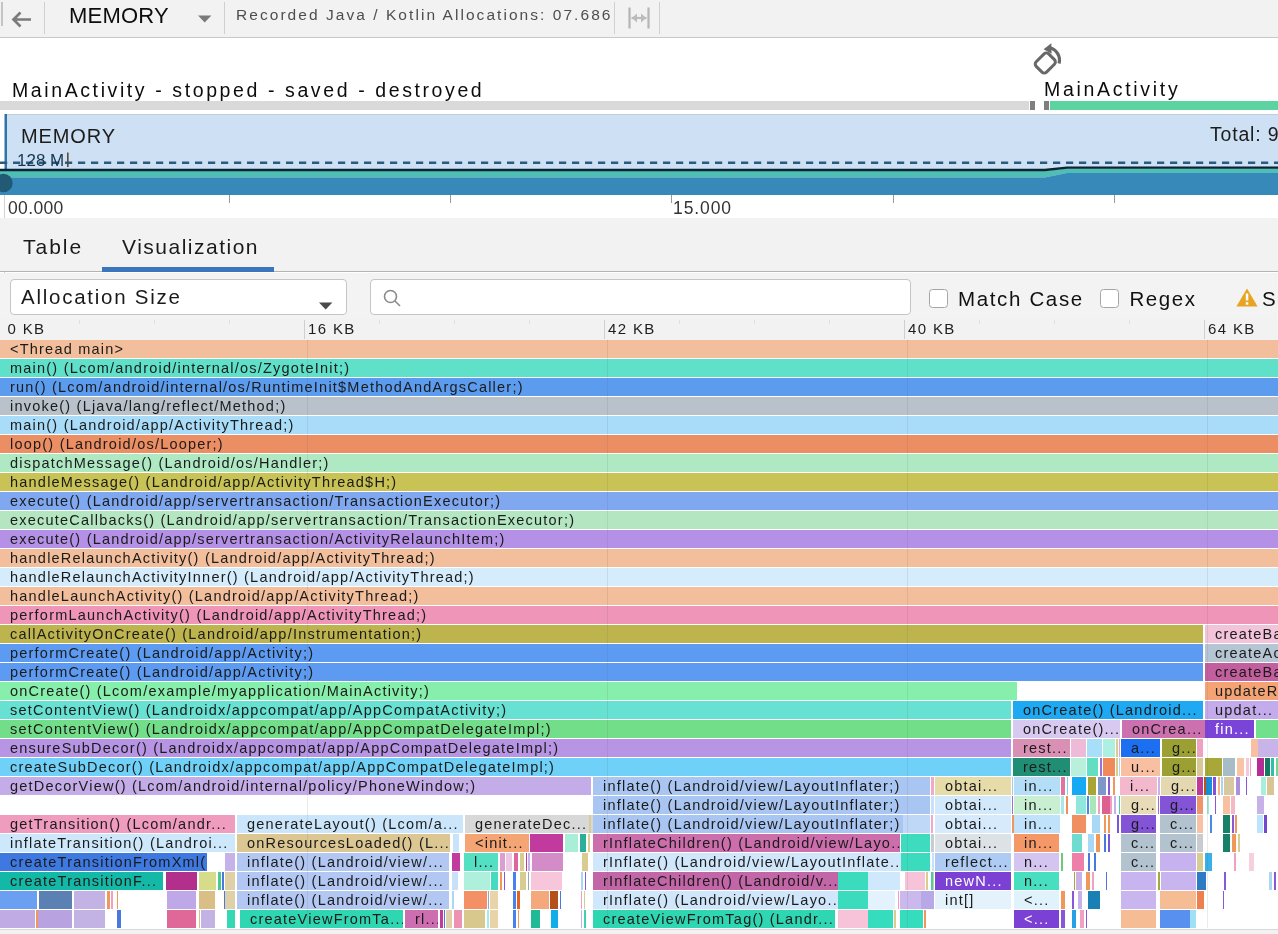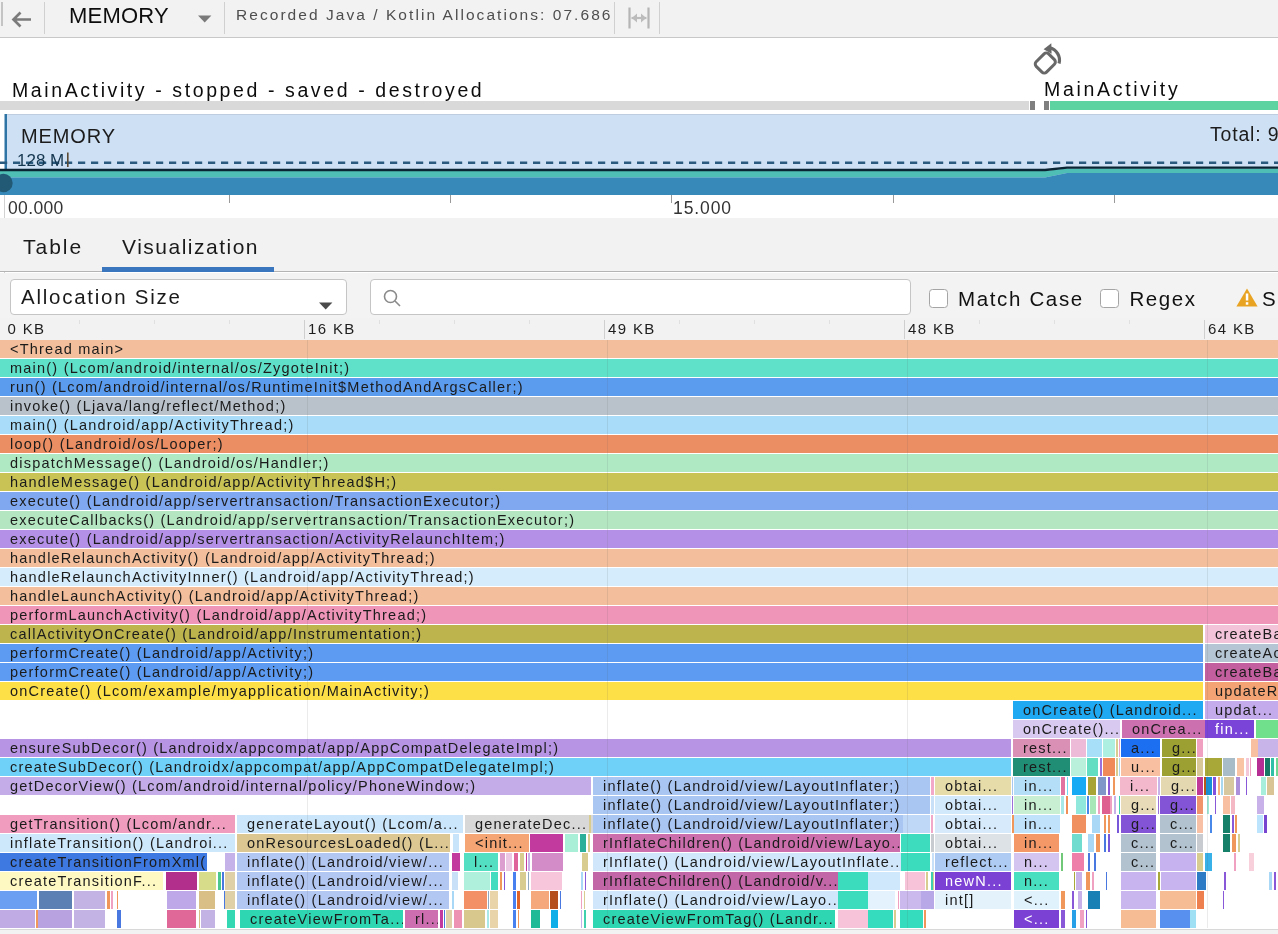--- a/index.html
+++ b/index.html
@@ -118,22 +118,22 @@
     <div class="mtick" style="left:454px"></div>
     <div class="mtick" style="left:529px"></div>
     <div class="mtick" style="left:679px"></div>
     <div class="mtick" style="left:754px"></div>
     <div class="mtick" style="left:829px"></div>
     <div class="mtick" style="left:979px"></div>
     <div class="mtick" style="left:1054px"></div>
     <div class="mtick" style="left:1129px"></div>
   <div class="abs" style="left:7.5px;top:2.9px;font-size:15px;line-height:15px;letter-spacing:1.35px;color:#1e1e1e">0 KB</div>
   <div class="abs" style="left:308px;top:2.9px;font-size:15px;line-height:15px;letter-spacing:1.35px;color:#1e1e1e">16 KB</div>
-  <div class="abs" style="left:608px;top:2.9px;font-size:15px;line-height:15px;letter-spacing:1.35px;color:#1e1e1e">49 KB</div>
-  <div class="abs" style="left:908px;top:2.9px;font-size:15px;line-height:15px;letter-spacing:1.35px;color:#1e1e1e">48 KB</div>
+  <div class="abs" style="left:608px;top:2.9px;font-size:15px;line-height:15px;letter-spacing:1.35px;color:#1e1e1e">42 KB</div>
+  <div class="abs" style="left:908px;top:2.9px;font-size:15px;line-height:15px;letter-spacing:1.35px;color:#1e1e1e">40 KB</div>
   <div class="abs" style="left:1208px;top:2.9px;font-size:15px;line-height:15px;letter-spacing:1.35px;color:#1e1e1e">64 KB</div>
 </div>
 
 <div class="fr" style="top:340px">
     <b style="left:0px;width:1278px;background:#F2BE9B">&lt;Thread main&gt;</b>
   </div>
 <div class="fr" style="top:359px">
     <b style="left:0px;width:1278px;background:#5FE0C8">main() (Lcom/android/internal/os/ZygoteInit;)</b>
   </div>
 <div class="fr" style="top:378px">
@@ -181,28 +181,30 @@
   </div>
 <div class="fr" style="top:644px">
     <b style="left:0px;width:1203px;background:#5D9BF2">performCreate() (Landroid/app/Activity;)</b>
     <b style="left:1205px;width:73px;background:#B6C5D3">createAc...</b>
   </div>
 <div class="fr" style="top:663px">
     <b style="left:0px;width:1203px;background:#5D9BF2">performCreate() (Landroid/app/Activity;)</b>
     <b style="left:1205px;width:73px;background:#C45F9F">createBa...</b>
   </div>
 <div class="fr" style="top:682px">
-    <b style="left:0px;width:1203px;background:#fde047">onCreate() (Lcom/example/myapplication/MainActivity;)</b>
+    <b style="left:0px;width:1017px;background:#86efac">onCreate() (Lcom/example/myapplication/MainActivity;)</b>
     <b style="left:1205px;width:73px;background:#F4A474">updateRe...</b>
   </div>
 <div class="fr" style="top:701px">
+    <b style="left:0px;width:1011px;background:#66E1D2">setContentView() (Landroidx/appcompat/app/AppCompatActivity;)</b>
     <b style="left:1013px;width:190px;background:#1FA9F2">onCreate() (Landroid...</b>
     <b style="left:1205px;width:73px;background:#C4ABEB">updat...</b>
   </div>
 <div class="fr" style="top:720px">
+    <b style="left:0px;width:1011px;background:#72DE8A">setContentView() (Landroidx/appcompat/app/AppCompatDelegateImpl;)</b>
     <b style="left:1013px;width:107px;background:#D8C9F0">onCreate()...</b>
     <b style="left:1122px;width:93px;background:#CC70B0">onCrea...</b>
     <b style="left:1205px;width:49px;background:#7B44D8;color:#fff">fin...</b>
     <i style="left:1256px;width:22px;background:#70E08C"></i>
   </div>
 <div class="fr" style="top:739px">
     <b style="left:0px;width:1011px;background:#B794E4">ensureSubDecor() (Landroidx/appcompat/app/AppCompatDelegateImpl;)</b>
     <b style="left:1013px;width:57px;background:#DA8FB4">rest...</b>
     <i style="left:1071px;width:15px;background:#EDBBD8"></i>
     <i style="left:1087px;width:15px;background:#A8DFF8"></i>
@@ -368,21 +370,21 @@
     <i style="left:1088px;width:2px;background:#4878E0"></i>
     <i style="left:1094px;width:2px;background:#4878E0"></i>
     <b style="left:1121px;width:35px;background:#B2C2CE">c...</b>
     <i style="left:1160px;width:36px;background:#C6B2EE"></i>
     <i style="left:1197px;width:6px;background:#D8CC90"></i>
     <i style="left:1205px;width:7px;background:#38B0E8"></i>
     <i style="left:1234px;width:2px;background:#F0A0C0"></i>
     <i style="left:1249px;width:5px;background:#F8D0DC"></i>
   </div>
 <div class="fr" style="top:872px">
-    <b style="left:0px;width:163px;background:#fef9c3">createTransitionF...</b>
+    <b style="left:0px;width:163px;background:#14b8a6">createTransitionF...</b>
     <i style="left:166px;width:31px;background:#B2308C"></i>
     <i style="left:199px;width:17px;background:#D6DC8A"></i>
     <i style="left:218px;width:3px;background:#4CC88C"></i>
     <i style="left:222px;width:2px;background:#4878E0"></i>
     <i style="left:225px;width:10px;background:#E0D0A8"></i>
     <b style="left:237px;width:212px;background:#B3C7F3">inflate() (Landroid/view/...</b>
     <i style="left:452px;width:6px;background:#C8E0F8"></i>
     <i style="left:464px;width:26px;background:#AFF0DC"></i>
     <i style="left:491px;width:7px;background:#44DCC0"></i>
     <i style="left:500px;width:2px;background:#F0985C"></i>

